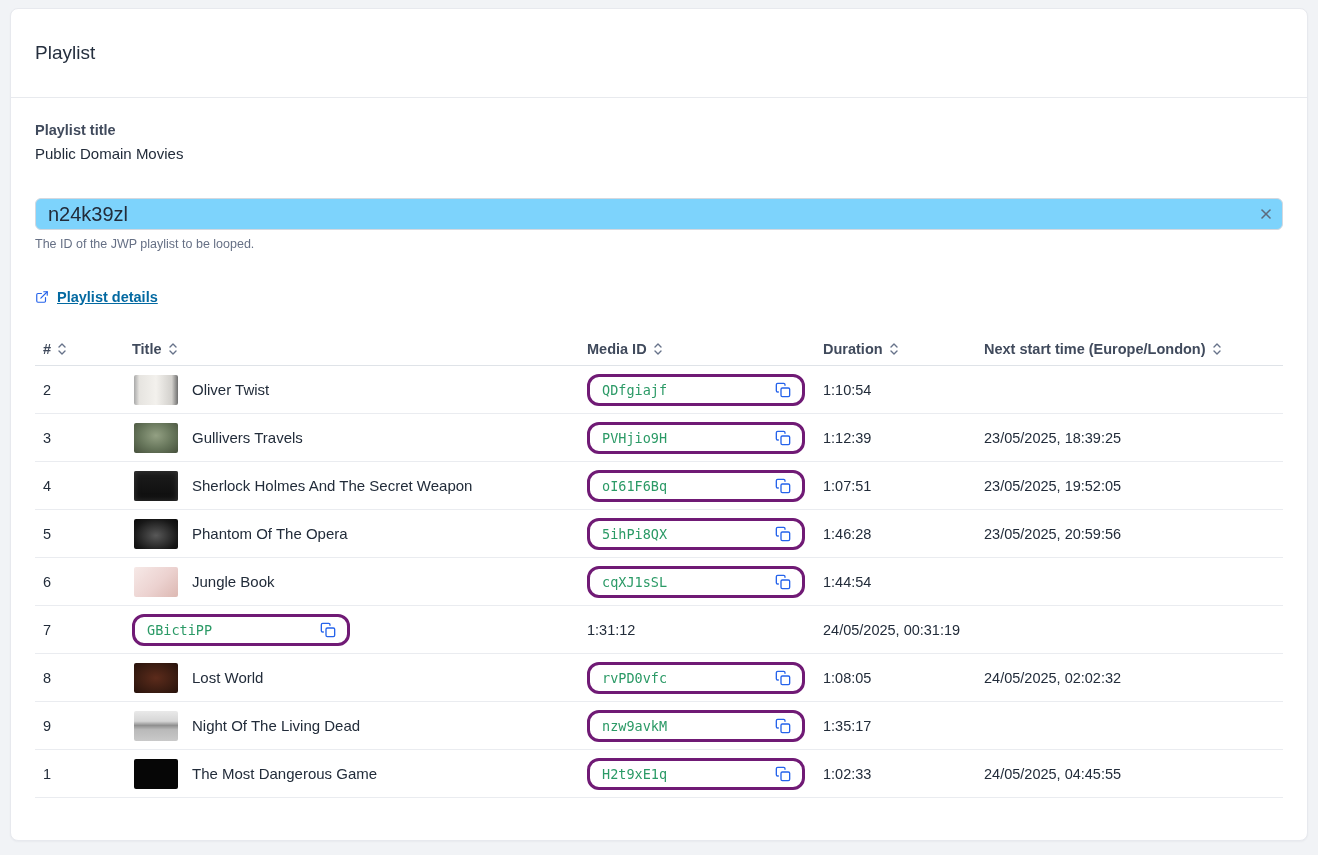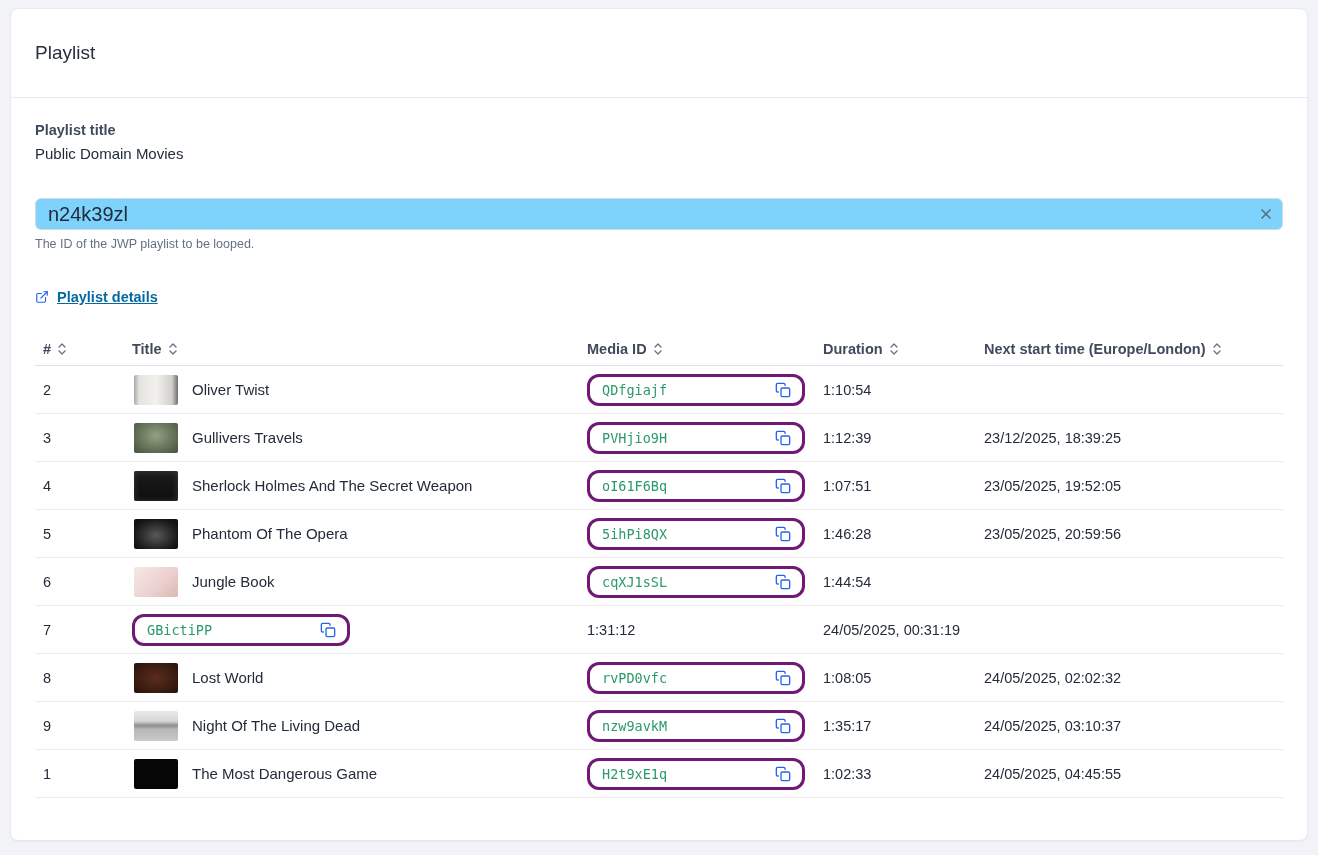--- a/index.html
+++ b/index.html
@@ -187,21 +187,21 @@
         <span class="media-id-text">PVHjio9H</span>
         <button class="copy-btn" type="button">
           <svg class="copy-icon" viewBox="0 0 24 24">
                   <rect x="9" y="9" width="13" height="13" rx="2" ry="2"></rect>
                   <path d="M5 15H4a2 2 0 0 1-2-2V4a2 2 0 0 1 2-2h9a2 2 0 0 1 2 2v1"></path>
                 </svg>
         </button>
       </div>
     </div>
     <div class="td"><span>1:12:39</span></div>
-    <div class="td"><span>23/12/2025, 18:39:25</span></div>
+    <div class="td"><span>23/05/2025, 18:39:25</span></div>
   </div>
         <div class="grid-row tr">
     <div class="td td-index"><span>4</span></div>
     <div class="td td-title">
       <div class="thumb thumb-sherlock-holmes"></div>
       <span class="title-text">Sherlock Holmes And The Secret Weapon</span>
     </div>
     <div class="td">
       <div class="media-id-box">
         <span class="media-id-text">oI61F6Bq</span>
@@ -302,21 +302,20 @@
         <span class="media-id-text">nzw9avkM</span>
         <button class="copy-btn" type="button">
           <svg class="copy-icon" viewBox="0 0 24 24">
                   <rect x="9" y="9" width="13" height="13" rx="2" ry="2"></rect>
                   <path d="M5 15H4a2 2 0 0 1-2-2V4a2 2 0 0 1 2-2h9a2 2 0 0 1 2 2v1"></path>
                 </svg>
         </button>
       </div>
     </div>
     <div class="td"><span>1:35:17</span></div>
-    <div class="td"><span>24/05/2025, 03:10:37</span></div>
   </div>
         <div class="grid-row tr">
     <div class="td td-index"><span>1</span></div>
     <div class="td td-title">
       <div class="thumb thumb-most-dangerous-game"></div>
       <span class="title-text">The Most Dangerous Game</span>
     </div>
     <div class="td">
       <div class="media-id-box">
         <span class="media-id-text">H2t9xE1q</span>

